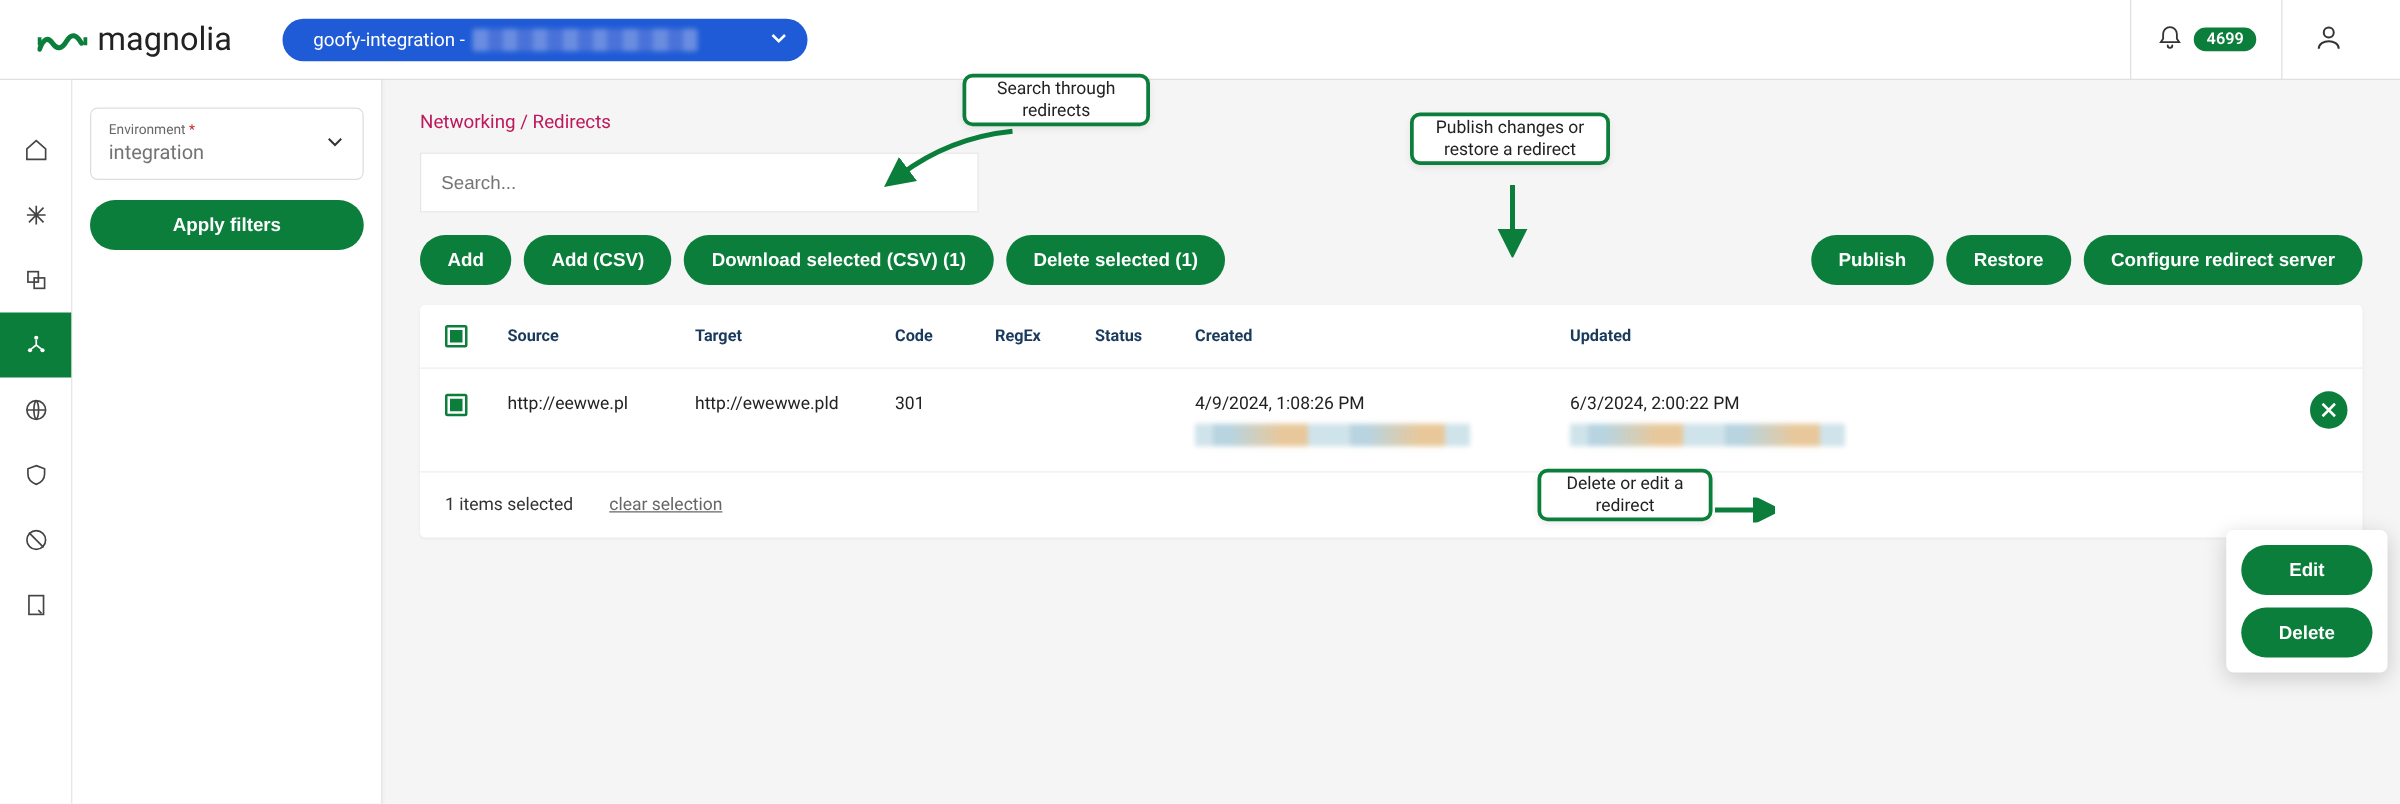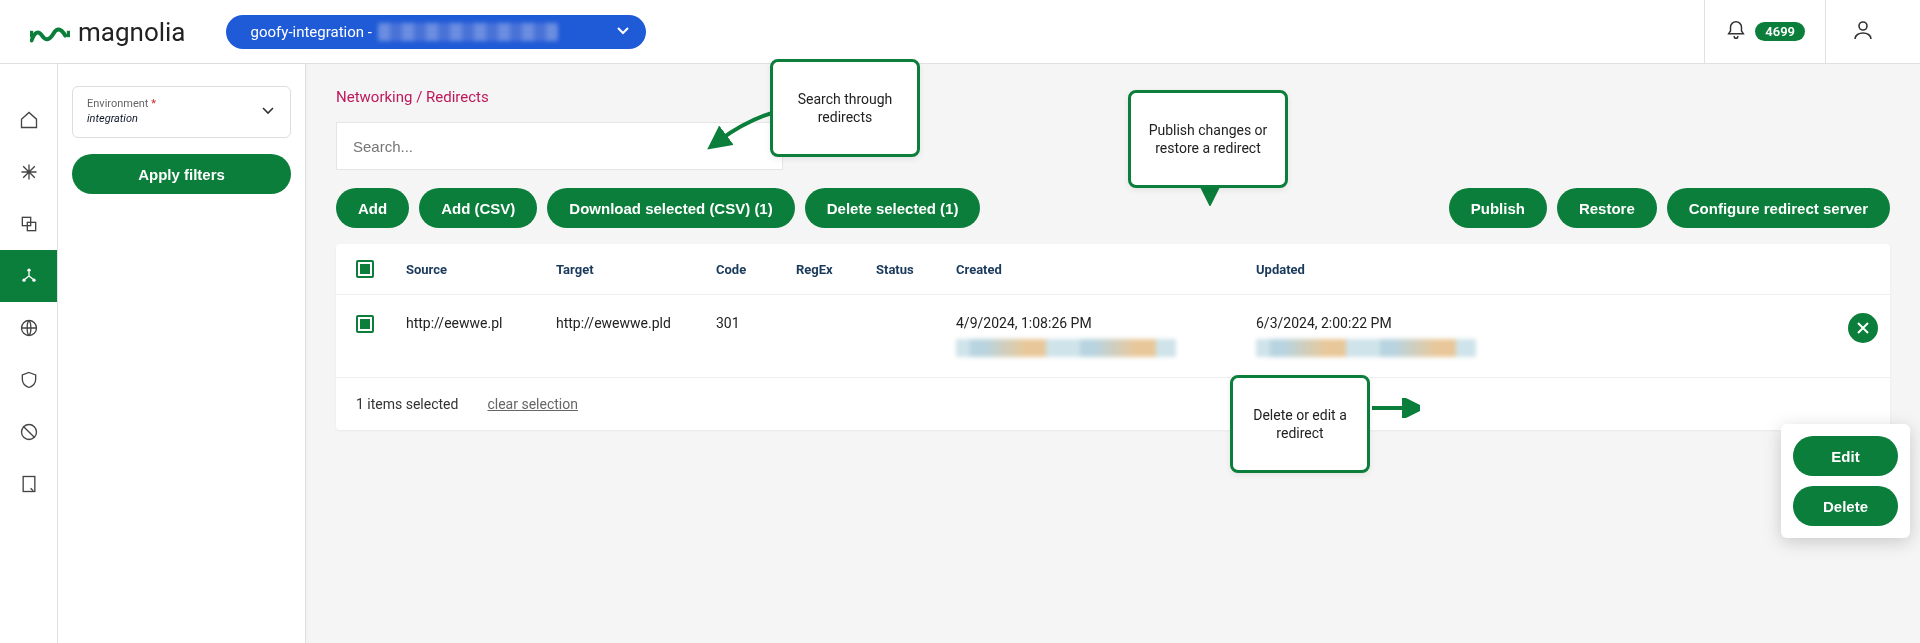--- a/index.html
+++ b/index.html
@@ -106,21 +106,21 @@
       box-shadow: 1px 0 3px rgba(0,0,0,0.03);
     }
     .env-select {
       border:1px solid #ddd; border-radius:6px;
       padding:10px 14px 12px;
       position:relative;
       margin-bottom:16px;
     }
     .env-label { font-size:11px; color:#666; }
     .env-label .req { color:#c62828; }
-    .env-value { font-size:11px; color:#0f172a; margin-top:2px;font-style:italic; }
+    .env-value { font-size:16px; color:#737373; margin-top:2px; }
     .env-chevron { position:absolute; right:14px; top:50%; transform:translateY(-50%); color:#444; }
     .apply-btn {
       width:100%; background:#0a7e3a; color:#fff;
       border:none; border-radius:24px; height:40px;
       font-size:15px; font-weight:600; cursor:pointer;
     }
 
     .main {
       flex:1; padding: 24px 30px 24px 30px;
       position:relative;
@@ -197,21 +197,21 @@
       z-index:10;
       justify-content:space-between;
     }
     .popover .btn { padding:0 30px; }
 
     .callout {
       position:absolute;
       background:#fff;
       border:3px solid #0a7e3a;
       border-radius:8px;
-      padding:28px 16px;
+      padding:0 16px;
       font-size:14px; color:#222; text-align:center;
       z-index:20;
       box-shadow:0 2px 6px rgba(0,0,0,0.08);
       line-height:1.3;
     }
     .arrow-svg { position:absolute; z-index:19; pointer-events:none; }
   </style>
 </head>
 <body>
 

